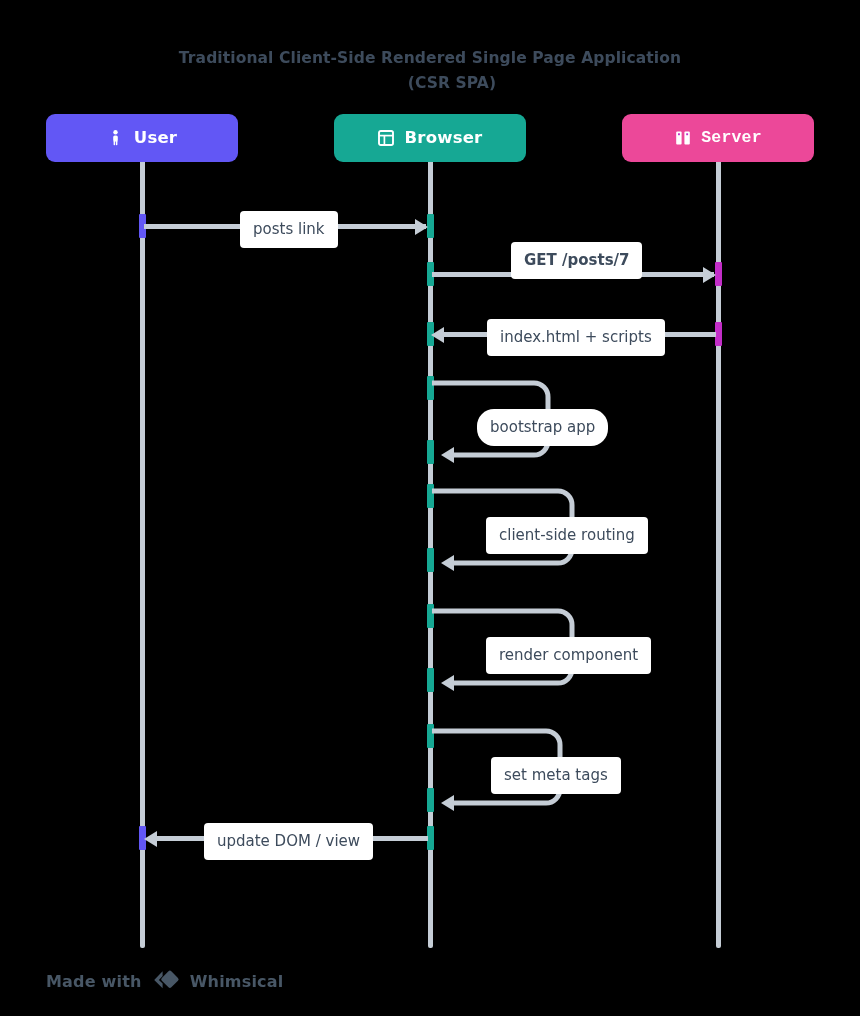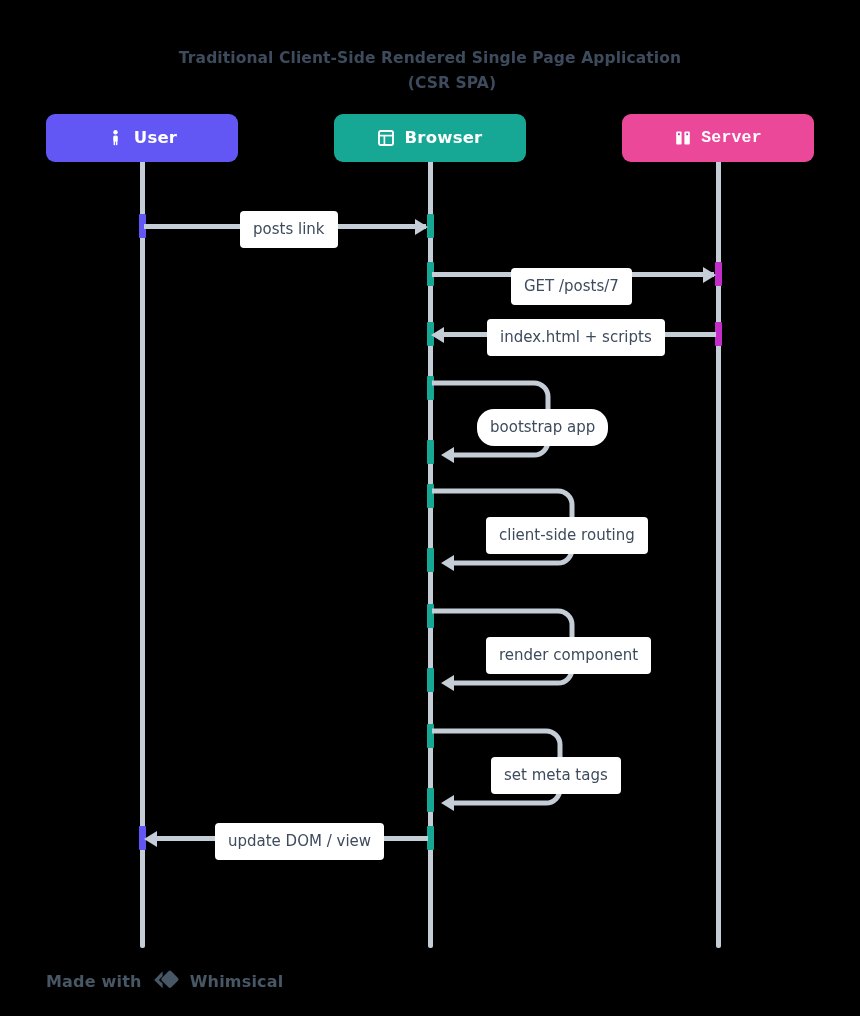--- a/index.html
+++ b/index.html
@@ -151,21 +151,21 @@
 
   <div class="activation" style="left:714.5px; top:262px; height:24px; background:#c32ec8;"></div>
   <div class="activation" style="left:714.5px; top:322px; height:24px; background:#c32ec8;"></div>
 
   <div class="msg-line" style="left:144px; top:224px; width:282px;"></div>
   <div class="arrow-head right" style="left:415px; top:218.5px;"></div>
   <div class="msg-label" style="left:240px; top:211px;">posts link</div>
 
   <div class="msg-line" style="left:432px; top:272px; width:282px;"></div>
   <div class="arrow-head right" style="left:703px; top:266.5px;"></div>
-  <div class="msg-label" style="left:511px; top:268px;">GET /posts/7</div>
+  <div class="msg-label" style="left:511px; top:242px;font-weight:bold;">GET /posts/7</div>
 
   <div class="msg-line" style="left:442px; top:332px; width:274px;"></div>
   <div class="arrow-head left" style="left:431px; top:326.5px;"></div>
   <div class="msg-label" style="left:487px; top:319px;text-align:right;">index.html + scripts</div>
 
   <div class="selfloop" style="left:430px; top:378px;">
     <svg width="160" height="86" viewBox="0 0 160 86" xmlns="http://www.w3.org/2000/svg">
       <path d="M2,5 H104 A14,14 0 0 1 118,19 V63 A14,14 0 0 1 104,77 H24" fill="none" stroke="#c5cdd6" stroke-width="5" stroke-linecap="butt"></path>
       <polygon points="24,69 24,85 11,77" fill="#c5cdd6"></polygon>
     </svg>
@@ -191,21 +191,21 @@
   <div class="selfloop" style="left:430px; top:726px;">
     <svg width="160" height="86" viewBox="0 0 160 86" xmlns="http://www.w3.org/2000/svg">
       <path d="M2,5 H116 A14,14 0 0 1 130,19 V63 A14,14 0 0 1 116,77 H24" fill="none" stroke="#c5cdd6" stroke-width="5" stroke-linecap="butt"></path>
       <polygon points="24,69 24,85 11,77" fill="#c5cdd6"></polygon>
     </svg>
   </div>
   <div class="msg-label" style="left:491px; top:757px;">set meta tags</div>
 
   <div class="msg-line" style="left:155px; top:836px; width:273px;"></div>
   <div class="arrow-head left" style="left:144px; top:830.5px;"></div>
-  <div class="msg-label" style="left:215px; top:823px;">update DOM / view</div>
+  <div class="msg-label" style="left:204px; top:823px;">update DOM / view</div>
 
   <div class="participant" style="left:46px; top:114px; width:192px; background:#6257f5;">
     <span class="p-icon">
       <svg width="15" height="16" viewBox="0 0 15 16" xmlns="http://www.w3.org/2000/svg">
         <circle cx="7.5" cy="2.3" r="2.2" fill="#ffffff"></circle>
         <rect x="5.2" y="5.4" width="4.6" height="6.2" rx="1.6" fill="#ffffff"></rect>
         <rect x="5.6" y="10.6" width="1.5" height="4.6" rx="0.6" fill="#ffffff"></rect>
         <rect x="7.9" y="10.6" width="1.5" height="4.6" rx="0.6" fill="#ffffff"></rect>
       </svg>
     </span>

